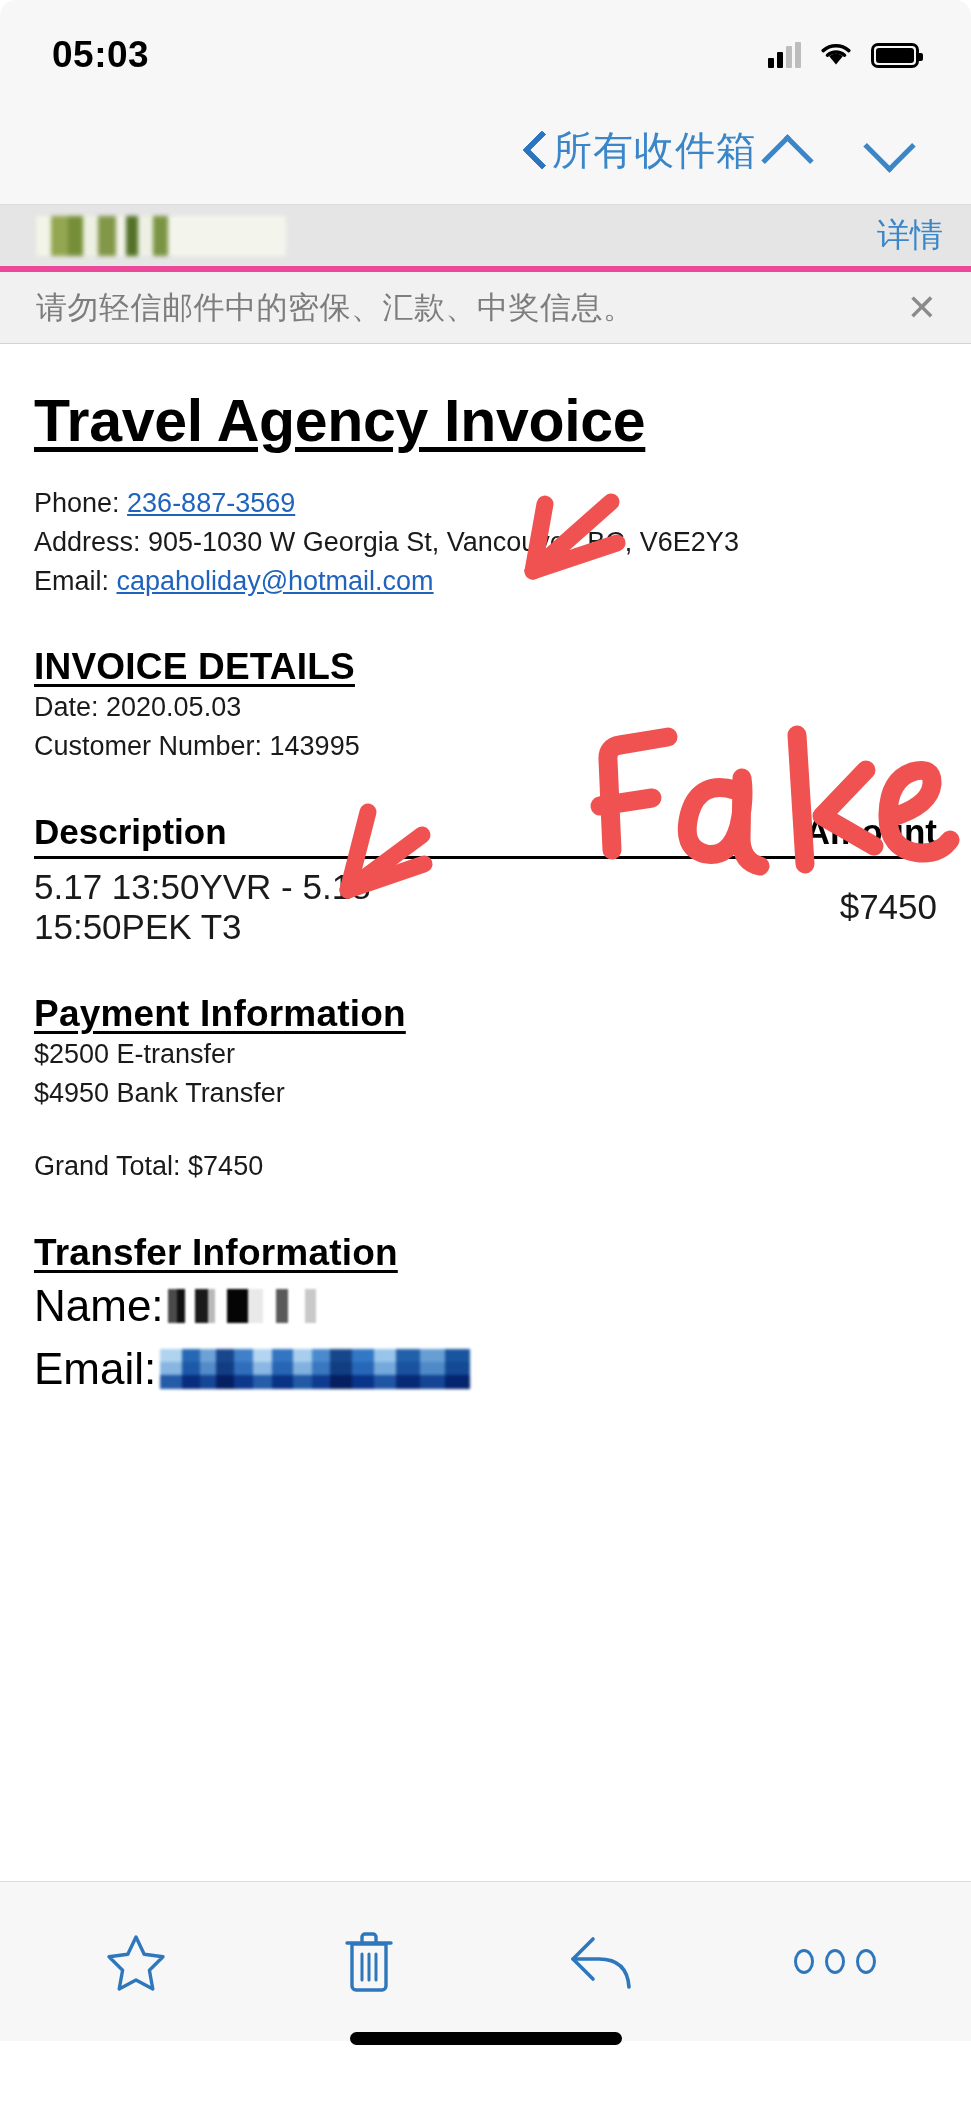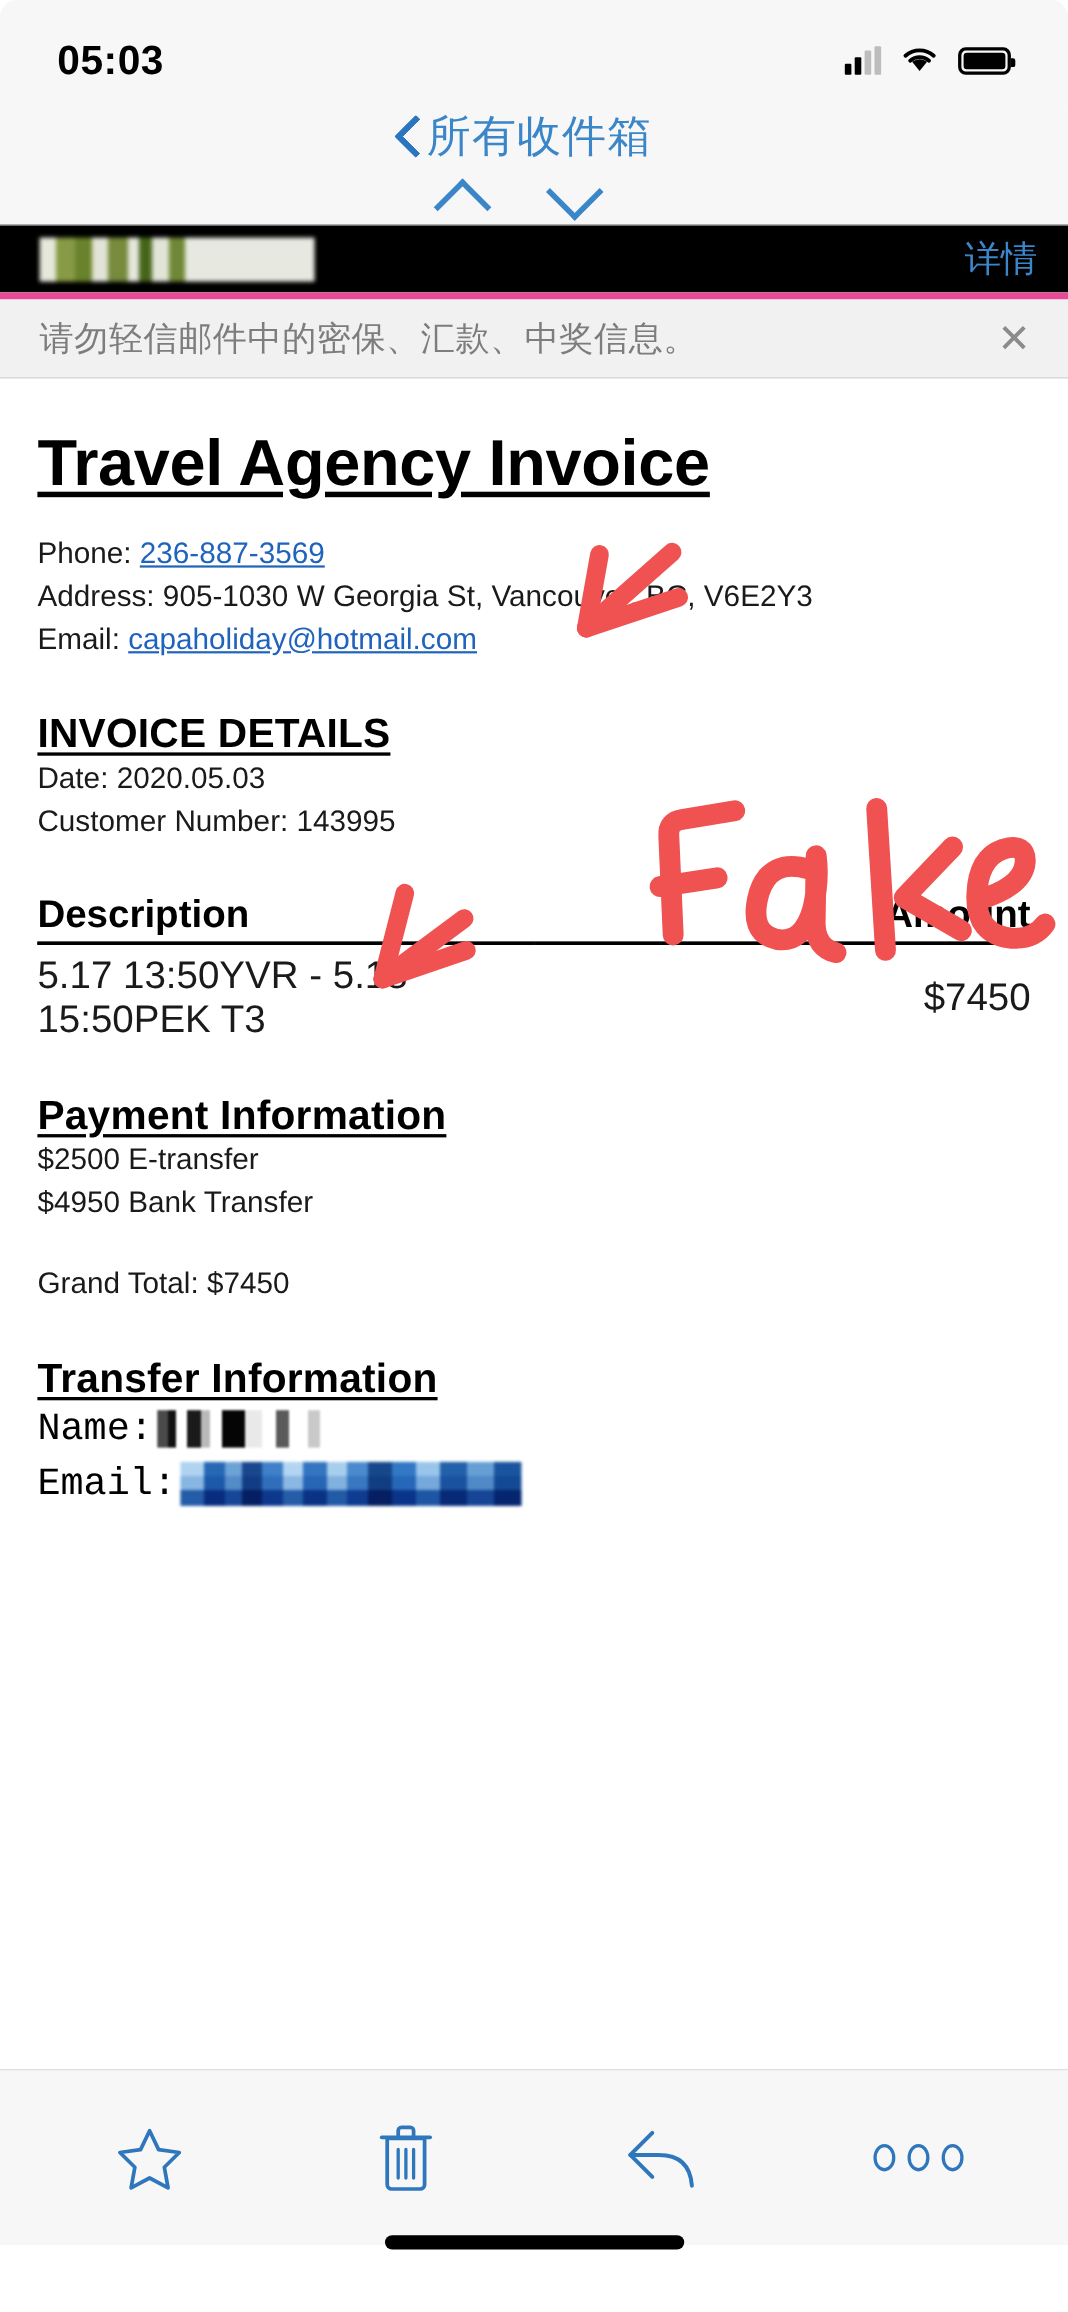--- a/index.html
+++ b/index.html
@@ -77,24 +77,23 @@
 
   
   .nav-bar {
     position: absolute;
     top: 96px; left: 0;
     width: 971px;
     height: 108px;
     background: #f7f7f7;
     display: flex;
     align-items: center;
-    justify-content: space-between;
+    justify-content: flex-end;
     box-sizing: border-box;
     padding: 0 44px 0 22px;
-    flex-direction: column;
   }
   .nav-back {
     display: flex;
     align-items: center;
     gap: 6px;
     cursor: pointer;
   }
   .chev-left {
     width: 26px; height: 44px;
     position: relative;
@@ -138,21 +137,21 @@
     border-bottom: 5px solid #3a86c8;
     transform: rotate(45deg);
   }
 
   
   .sender-row {
     position: absolute;
     top: 204px; left: 0;
     width: 971px;
     height: 62px;
-    background: #000000;
+    background: #e5e5e5;
     border-top: 1px solid #dcdcdc;
     display: flex;
     align-items: center;
     justify-content: space-between;
     box-sizing: border-box;
     padding: 0 28px 0 36px;
   }
   .redact-sender {
     width: 250px; height: 40px;
     background:
@@ -267,23 +266,22 @@
     padding: 8px 0 0 0;
     color: #1a1a1a;
   }
   .tbl td.c-desc { text-align: left; }
   .tbl td.c-amt { text-align: right; }
 
   
   .cust-line {
     display: flex;
     align-items: center;
-    font-size: 35px;
+    font-size: 44px;
     line-height: 1.44;
-    font-family: Liberation Mono, monospace;
   }
   .redact-name {
     margin-left: 4px;
     width: 190px; height: 34px;
     background:
       linear-gradient(90deg,
         #4a4a4a 0 5%,
         #111 5% 9%,
         #ffffff 9% 14%,
         #1a1a1a 14% 21%,

